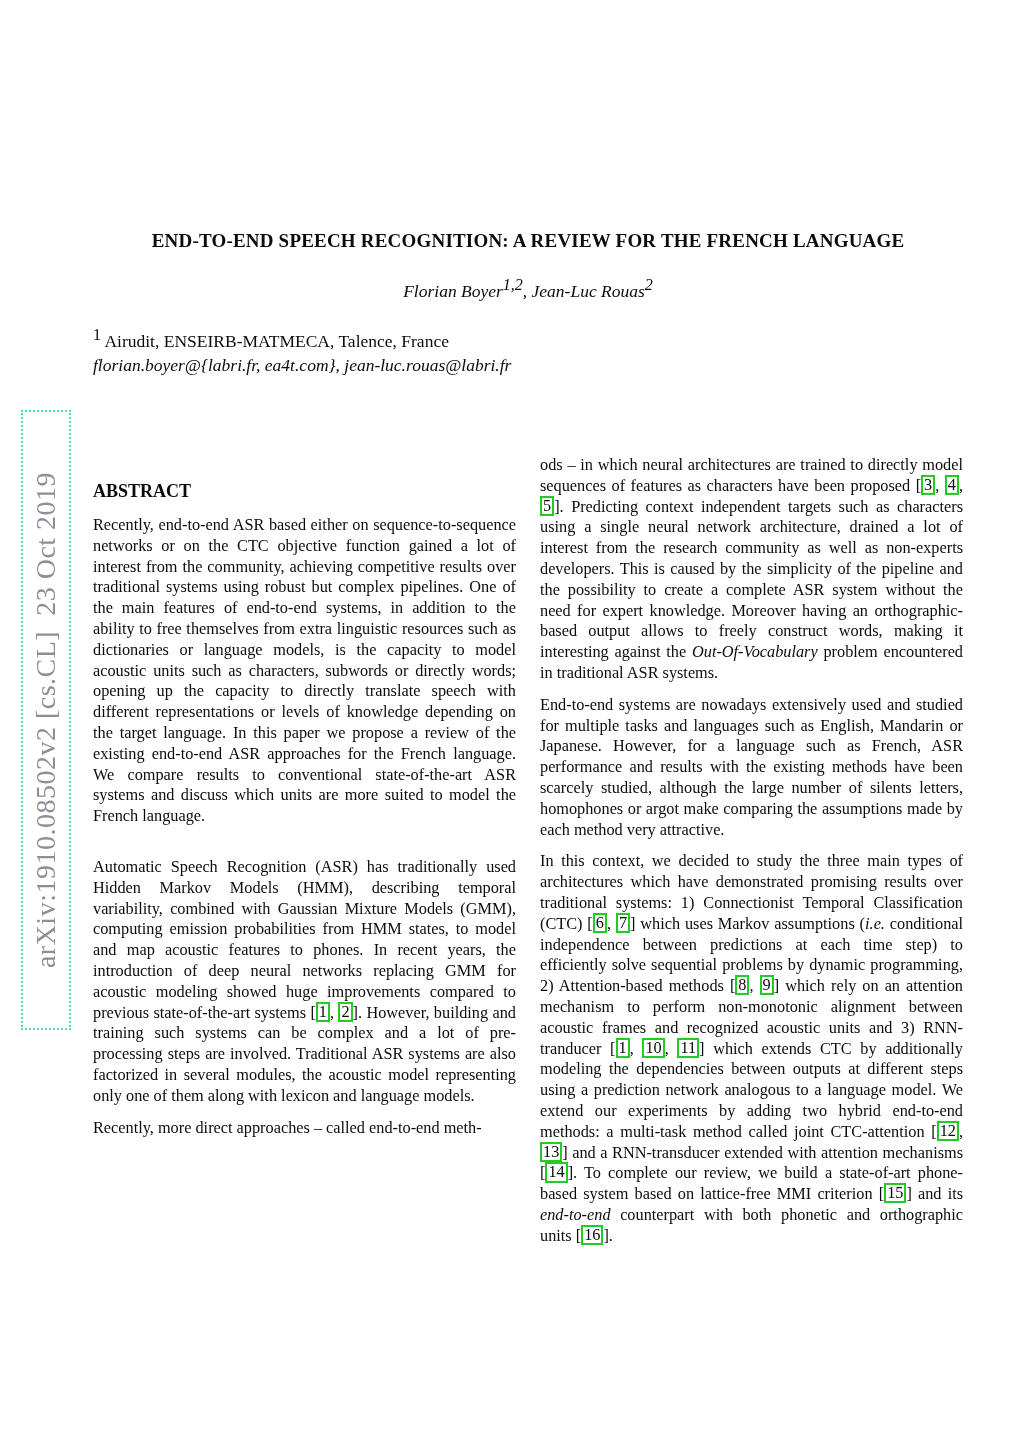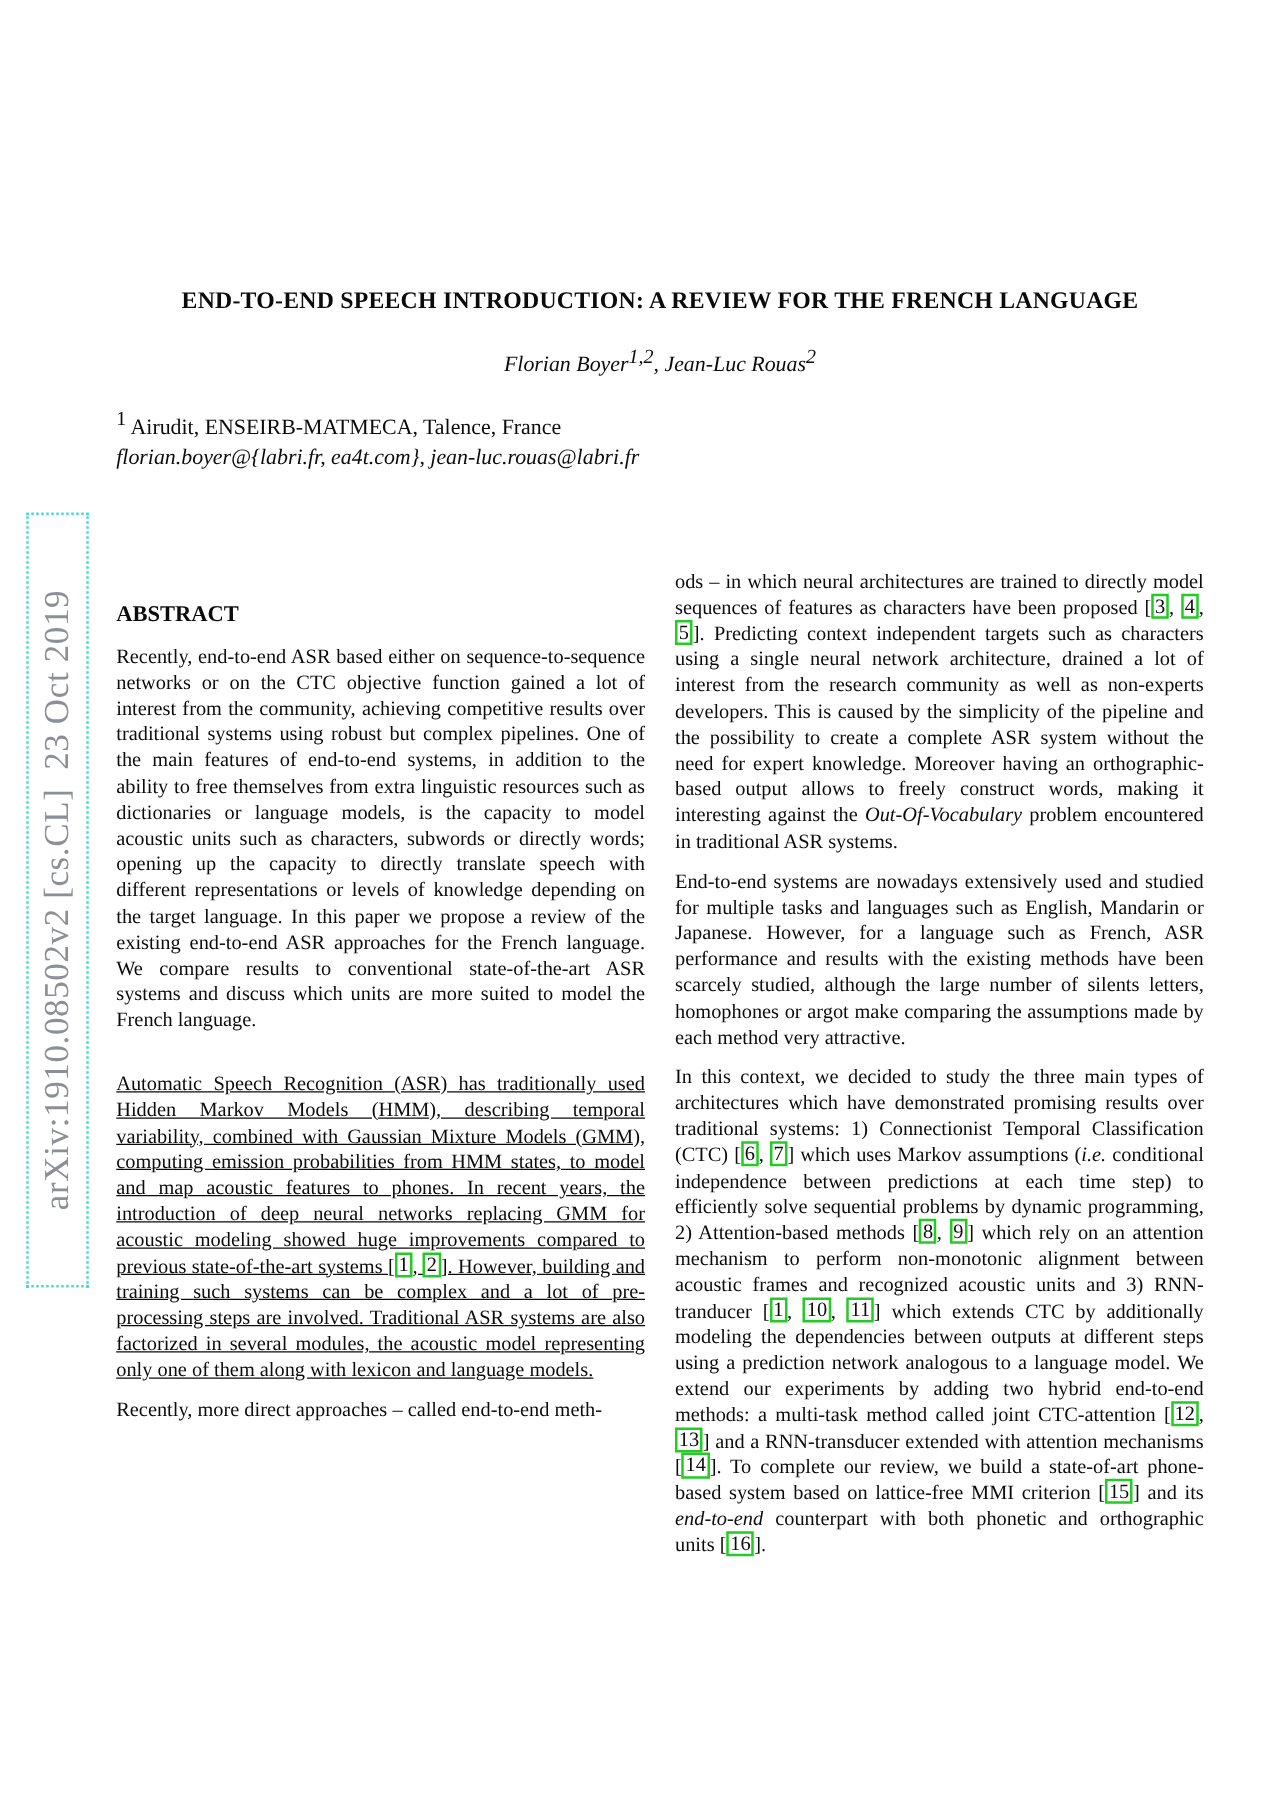--- a/index.html
+++ b/index.html
@@ -86,41 +86,41 @@
     text-align: left;
     line-height: 20px;
     margin-top: 29px;
   }
   .col p { margin-top: 11px; }
   .col > p:first-child { margin-top: 3px; }
   .abstract-heading { margin-top: 2px; }
   .abstract-text { margin-top: 14px !important; }
   .index-terms { margin-top: 11px !important; }
   .introduction-heading { margin-top: 42px; }
-  .intro-first { margin-top: 30px !important; text-decoration: underline; }
+  .intro-first { margin-top: 30px !important; }
 
   .cite {
     border: 2px solid var(--citation-box);
     padding: 0 1px;
     line-height: 1;
     display: inline-block;
     transform: translateY(-1px);
   }
 </style>
 </head>
 <body>
 
 <div class="page">
 
   <div class="arxiv-watermark">
     <span class="wm-text">arXiv:1910.08502v2 [cs.CL]&nbsp; 23 Oct 2019</span>
   </div>
 
   <div class="content">
-    <h1 class="paper-title">END-TO-END SPEECH INTRODUCTION: A REVIEW FOR THE FRENCH LANGUAGE</h1>
+    <h1 class="paper-title">END-TO-END SPEECH RECOGNITION: A REVIEW FOR THE FRENCH LANGUAGE</h1>
     <div class="authors">Florian Boyer<sup>1,2</sup>, Jean-Luc Rouas<sup>2</sup></div>
     <div class="affiliations">
       <div><sup>1</sup> Airudit, ENSEIRB-MATMECA, Talence, France</div>
       <div class="emails">florian.boyer@{labri.fr, ea4t.com}, jean-luc.rouas@labri.fr</div>
     </div>
   </div>
 
   <div class="columns">
     <section class="col">
       <h2 class="abstract-heading">ABSTRACT</h2>

